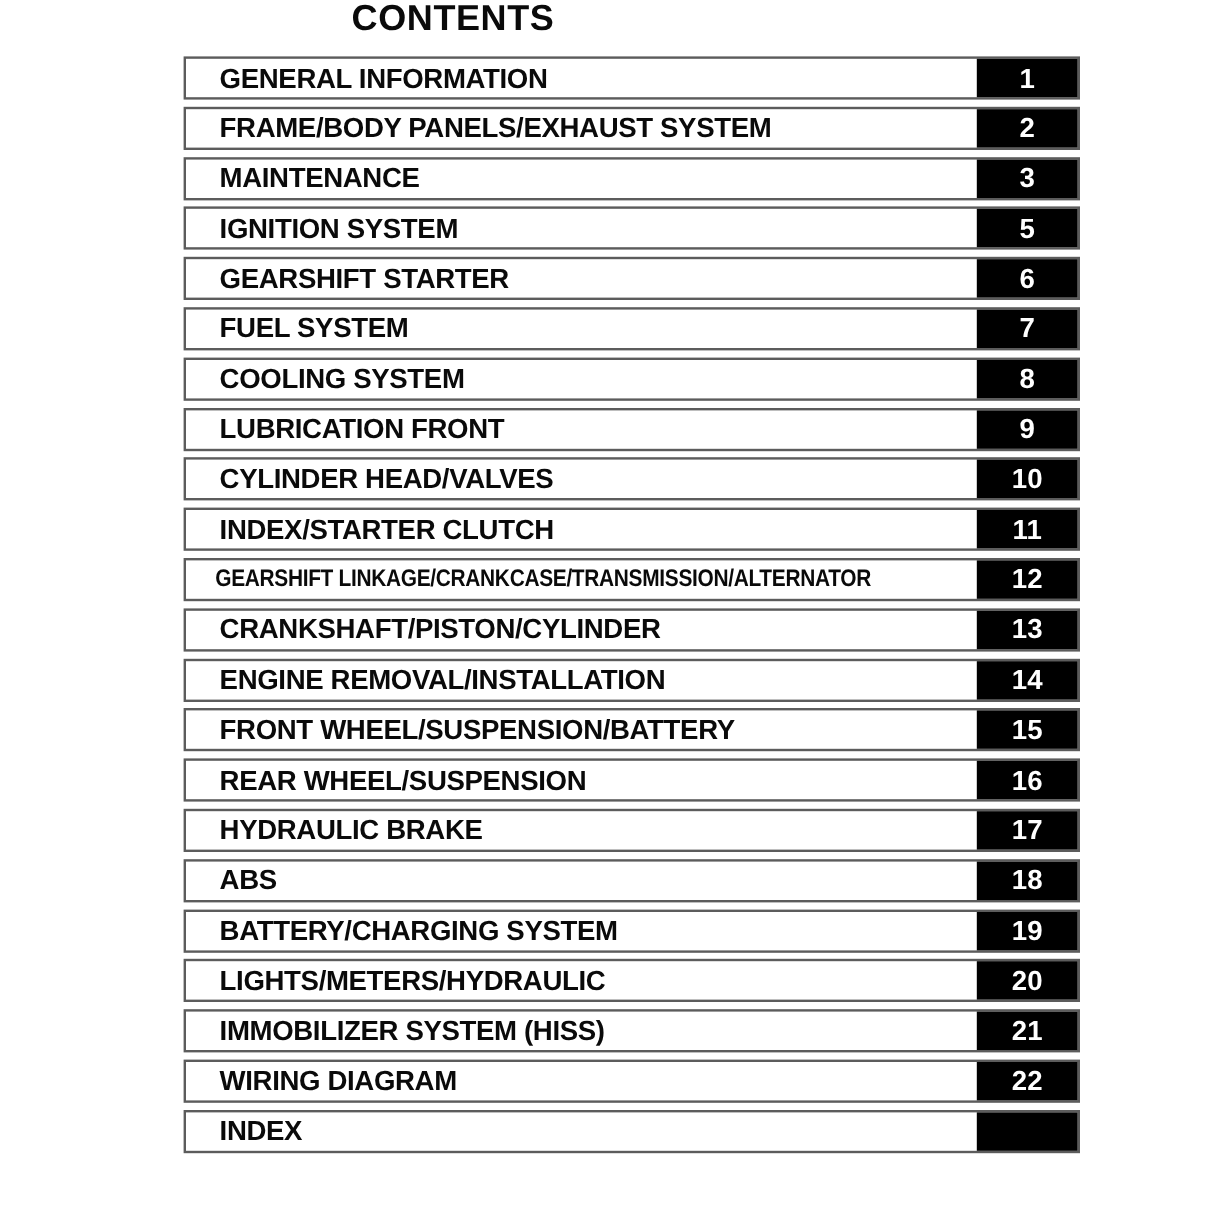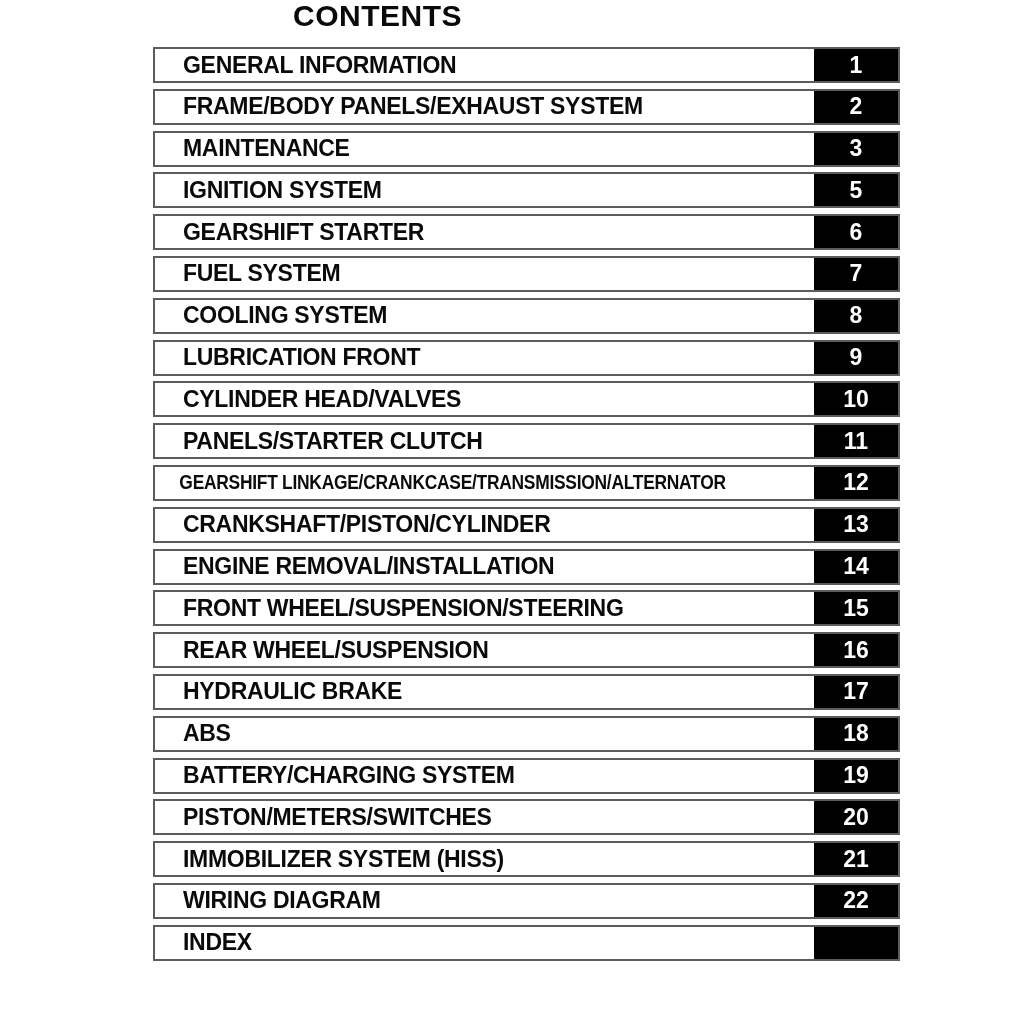--- a/index.html
+++ b/index.html
@@ -120,41 +120,41 @@
     <span class="toc-row-label">LUBRICATION FRONT</span>
     <span class="chapter-tab">9</span>
   </div>
 
   <div class="toc-row">
     <span class="toc-row-label">CYLINDER HEAD/VALVES</span>
     <span class="chapter-tab">10</span>
   </div>
 
   <div class="toc-row">
-    <span class="toc-row-label">PANELS/STARTER CLUTCH</span>
+    <span class="toc-row-label">INDEX/STARTER CLUTCH</span>
     <span class="chapter-tab">11</span>
   </div>
 
   <div class="toc-row">
     <span class="toc-row-label condensed">GEARSHIFT LINKAGE/CRANKCASE/TRANSMISSION/ALTERNATOR</span>
     <span class="chapter-tab">12</span>
   </div>
 
   <div class="toc-row">
     <span class="toc-row-label">CRANKSHAFT/PISTON/CYLINDER</span>
     <span class="chapter-tab">13</span>
   </div>
 
   <div class="toc-row">
     <span class="toc-row-label">ENGINE REMOVAL/INSTALLATION</span>
     <span class="chapter-tab">14</span>
   </div>
 
   <div class="toc-row">
-    <span class="toc-row-label">FRONT WHEEL/SUSPENSION/STEERING</span>
+    <span class="toc-row-label">FRONT WHEEL/SUSPENSION/BATTERY</span>
     <span class="chapter-tab">15</span>
   </div>
 
   <div class="toc-row">
     <span class="toc-row-label">REAR WHEEL/SUSPENSION</span>
     <span class="chapter-tab">16</span>
   </div>
 
   <div class="toc-row">
     <span class="toc-row-label">HYDRAULIC BRAKE</span>
@@ -165,21 +165,21 @@
     <span class="toc-row-label">ABS</span>
     <span class="chapter-tab">18</span>
   </div>
 
   <div class="toc-row">
     <span class="toc-row-label">BATTERY/CHARGING SYSTEM</span>
     <span class="chapter-tab">19</span>
   </div>
 
   <div class="toc-row">
-    <span class="toc-row-label">PISTON/METERS/SWITCHES</span>
+    <span class="toc-row-label">LIGHTS/METERS/HYDRAULIC</span>
     <span class="chapter-tab">20</span>
   </div>
 
   <div class="toc-row">
     <span class="toc-row-label">IMMOBILIZER SYSTEM (HISS)</span>
     <span class="chapter-tab">21</span>
   </div>
 
   <div class="toc-row">
     <span class="toc-row-label">WIRING DIAGRAM</span>

